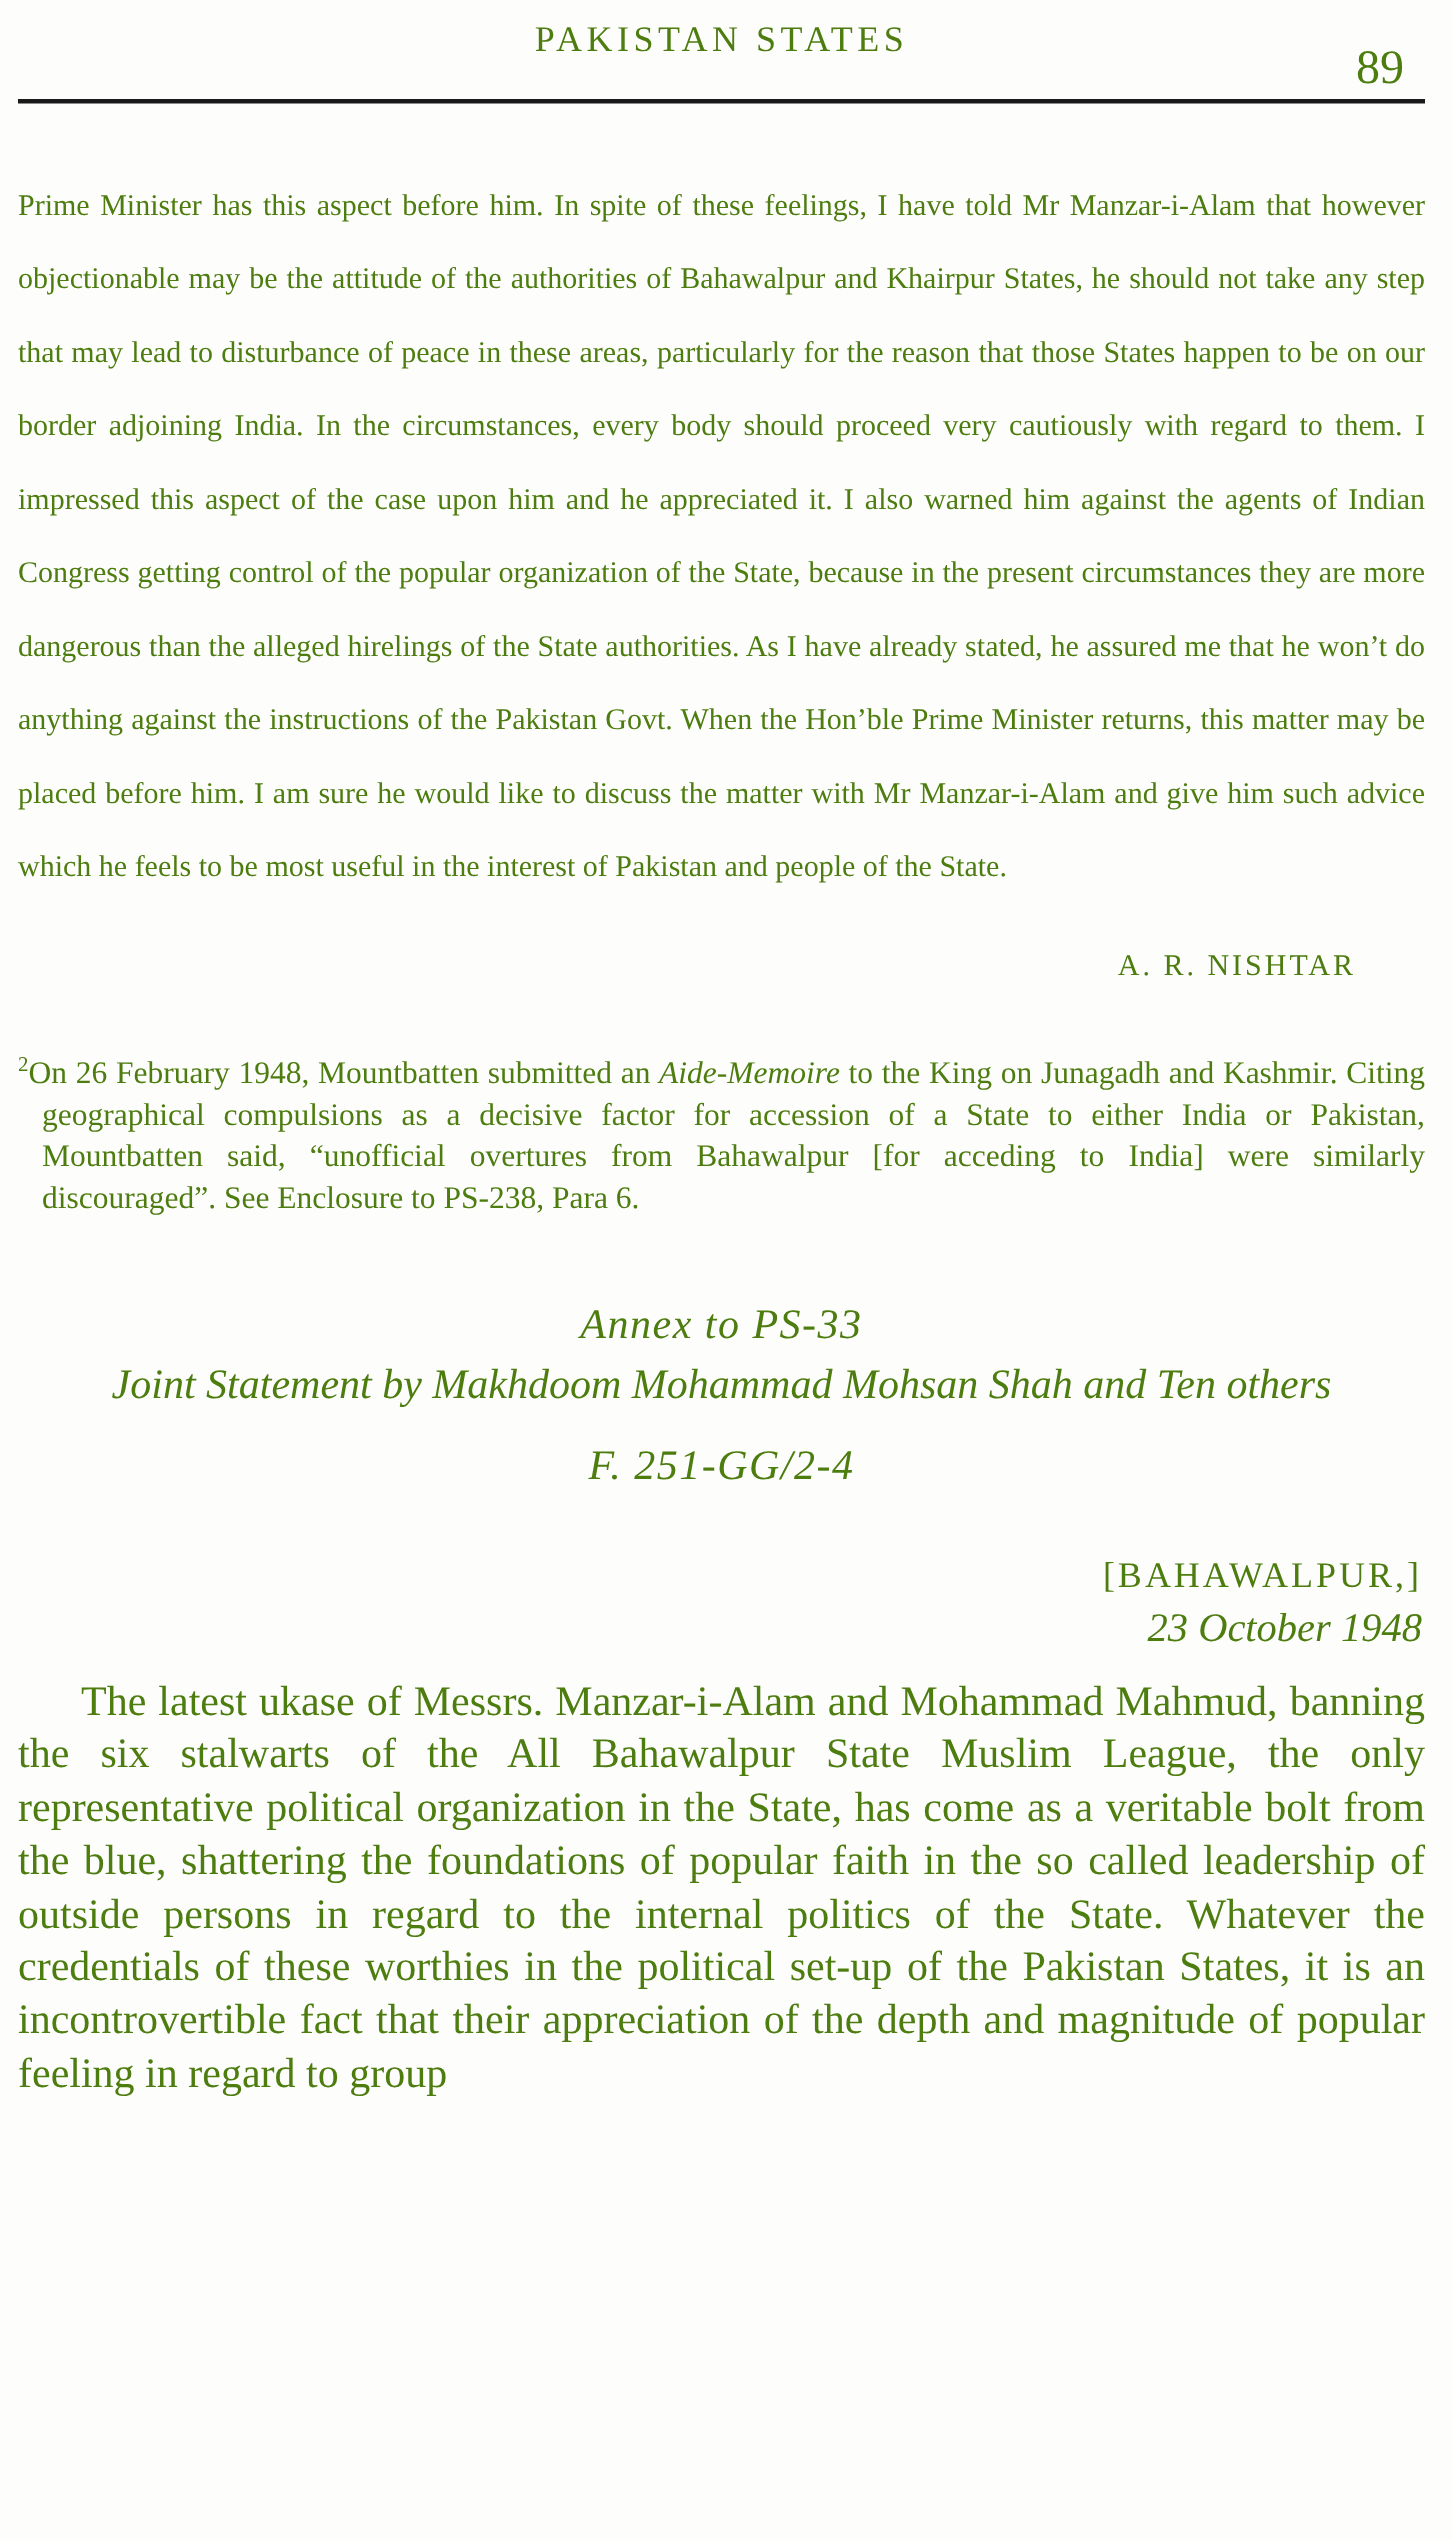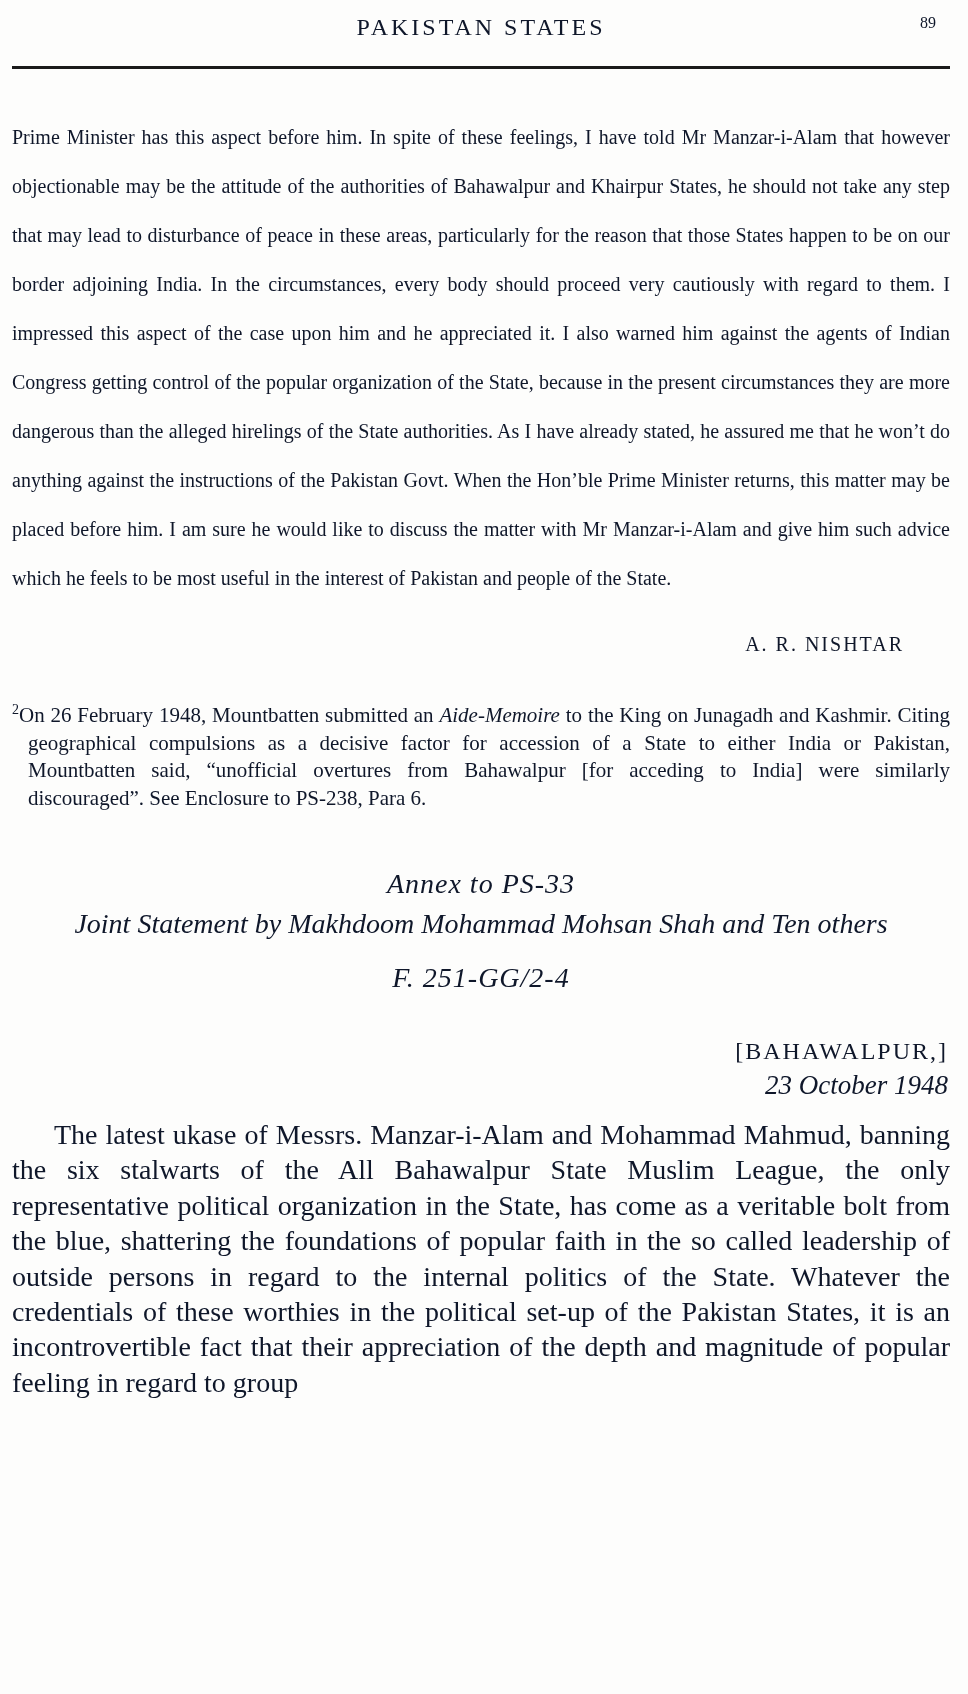--- a/index.html
+++ b/index.html
@@ -2,38 +2,38 @@
 <html><head>
 <meta charset="utf-8">
 <style>
   html, body { margin: 0; padding: 0; }
   body { background: #e8e8e8; }
   .page {
     width: 968px;
     height: 1694px;
     margin: 0 auto;
     background: #fdfdfc;
-    color: #0f172a;
+    color: #4d7c0f;
     font-family: "Liberation Serif", "DejaVu Serif", serif;
     box-sizing: border-box;
     padding: 14px 18px 3px 12px;
     position: relative;
     overflow: hidden;
   }
   .page-header { position: relative; height: 30px; }
   .header-title {
     text-align: center;
     font-size: 24px;
     letter-spacing: 3px;
   }
   .page-number {
     position: absolute;
     right: 14px;
-    top: 0;
-    font-size: 16px;
+    top: 12px;
+    font-size: 32px;
   }
   .rule {
     margin-top: 22px;
     height: 3px;
     background: #1a1a1a;
   }
   .para {
     font-size: 20px;
     line-height: 49px;
     text-align: justify;

